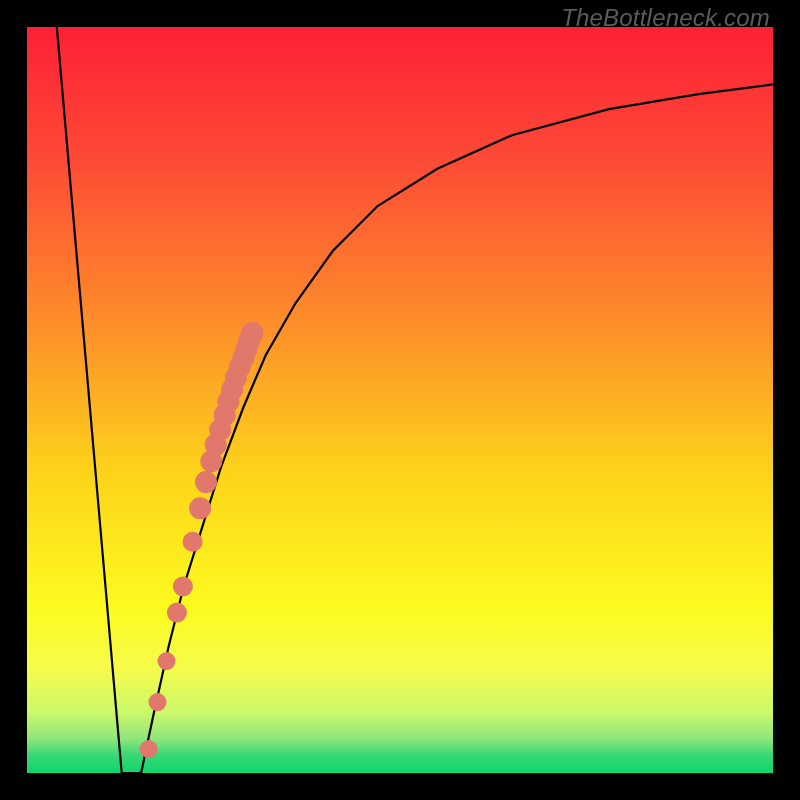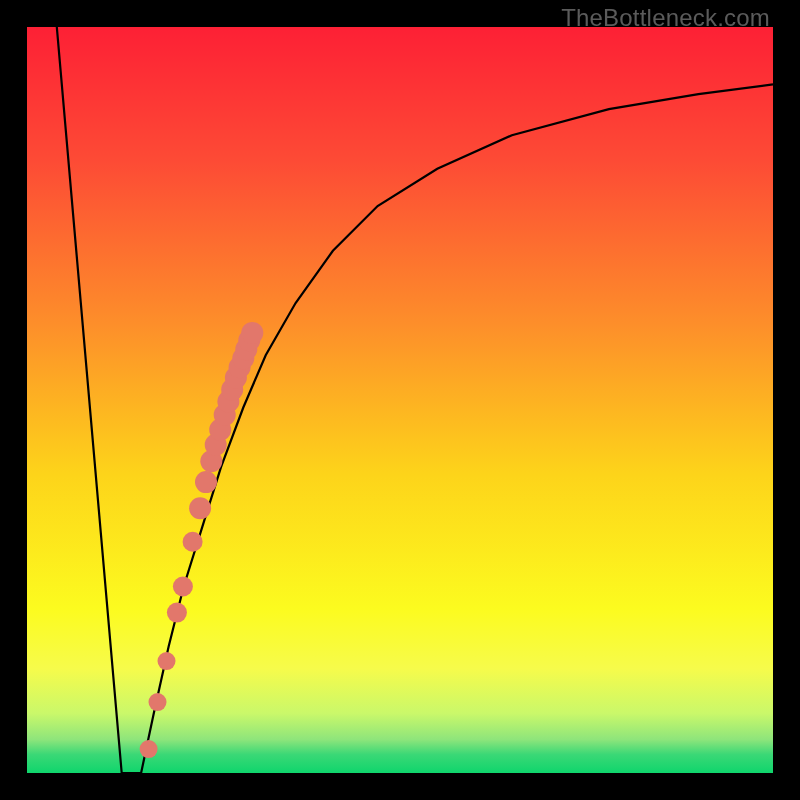--- a/index.html
+++ b/index.html
@@ -9,20 +9,21 @@
     height: 800px;
     overflow: hidden;
     background: #000;
     font-family: Arial, Helvetica, sans-serif;
   }
   .frame {
     position: relative;
     width: 800px;
     height: 800px;
     background: #000;
+    font-style: italic;
   }
   .plot {
     position: absolute;
     left: 27px;
     top: 27px;
     width: 746px;
     height: 746px;
     overflow: hidden;
   }
   .watermark {

